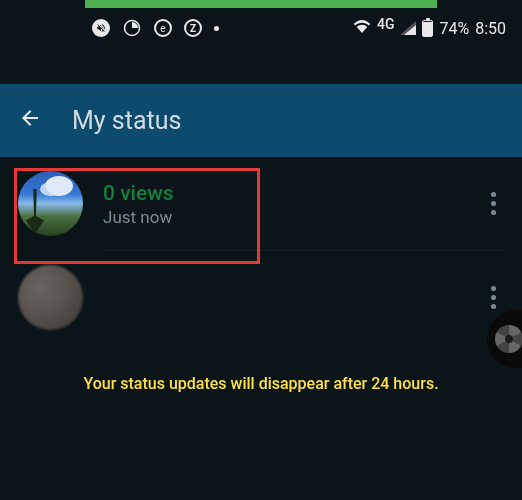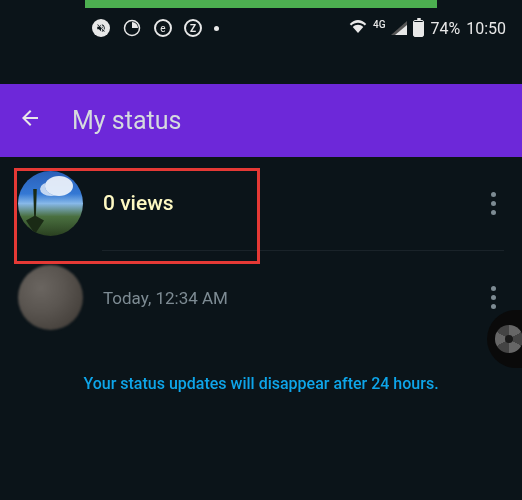--- a/index.html
+++ b/index.html
@@ -91,21 +91,21 @@
     .signal-fg {
       width: 0;
       height: 0;
       border-left: 12px solid transparent;
       border-bottom: 10px solid #e8e8e8;
       position: absolute;
       bottom: 0;
       left: 4px;
     }
     .fourG {
-      font-size: 10px;
+      font-size: 14px;
       font-weight: 500;
       margin-top: -8px;
     }
     .battery {
       width: 11px;
       height: 17px;
       border: 1.5px solid #e8e8e8;
       border-radius: 2px;
       position: relative;
       background: linear-gradient(to top, #e8e8e8 93%, transparent 93%);
@@ -115,21 +115,21 @@
       position: absolute;
       top: -3px;
       left: 2.5px;
       width: 4px;
       height: 2px;
       background: #e8e8e8;
       border-radius: 1px;
     }
     .header {
       height: 73px;
-      background: #6d28d9;
+      background: #0c4a6e;
       display: flex;
       align-items: center;
       padding: 0 18px;
       gap: 30px;
       margin-top: 36px;
     }
     .back-arrow {
       color: #e8e8e8;
       font-size: 24px;
     }
@@ -189,21 +189,21 @@
     }
     .avatar-2 {
       background: radial-gradient(circle at 35% 35%, #6a6560 0%, #5a5550 40%, #4a4540 70%, #3a3530 100%);
       filter: blur(1px);
     }
     .item-text {
       flex: 1;
     }
     .item-title {
       font-size: 21px;
-      color: #fef9c3;
+      color: #15803d;
       font-weight: 500;
       margin-bottom: 2px;
     }
     .item-sub {
       font-size: 17px;
       color: #7d8b93;
     }
     .dots {
       display: flex;
       flex-direction: column;
@@ -218,21 +218,21 @@
     }
     .divider {
       height: 1px;
       background: #1a2329;
       margin-left: 102px;
       margin-right: 18px;
     }
     .footer-text {
       text-align: center;
       font-size: 16px;
-      color: #0ea5e9;
+      color: #fde047;
       margin-top: 30px;
       font-weight: 500;
     }
     .camera-fab {
       position: absolute;
       right: -3px;
       top: 310px;
       width: 38px;
       height: 58px;
       background: #0a0a0a;
@@ -293,53 +293,53 @@
           <path d="M1 5l2 2c5-5 13-5 18 0l2-2C16-2 8-2 1 5zm4 4l7 8 7-8c-4-4-10-4-14 0z"></path>
         </svg>
     </div>
     <span class="fourG">4G</span>
     <div class="signal-wrap">
       <div class="signal-bg"></div>
       <div class="signal-fg"></div>
     </div>
     <div class="battery"></div>
     <span>74%</span>
-    <span>10:50</span>
+    <span>8:50</span>
   </div>
 </div>
 
 <div class="header">
   <div class="back-arrow">
     <svg width="24" height="24" viewBox="0 0 24 24" fill="#e8e8e8">
         <path d="M20 11H7.83l5.59-5.59L12 4l-8 8 8 8 1.41-1.41L7.83 13H20v-2z"></path>
       </svg>
   </div>
   <div class="header-title">My status</div>
 </div>
 
 <div class="highlight-box"></div>
 
 <div class="status-item">
   <div class="avatar avatar-1"></div>
   <div class="item-text">
     <div class="item-title">0 views</div>
+    <div class="item-sub">Just now</div>
   </div>
   <div class="dots">
     <div class="dot"></div>
       <div class="dot"></div>
       <div class="dot"></div>
   </div>
 </div>
 
 <div class="divider"></div>
 
 <div class="status-item">
   <div class="avatar avatar-2"></div>
   <div class="item-text">
-    <div class="item-sub">Today, 12:34 AM</div>
   </div>
   <div class="dots">
     <div class="dot"></div>
       <div class="dot"></div>
       <div class="dot"></div>
   </div>
 </div>
 
 <div class="camera-fab">
   <div class="aperture"></div>

